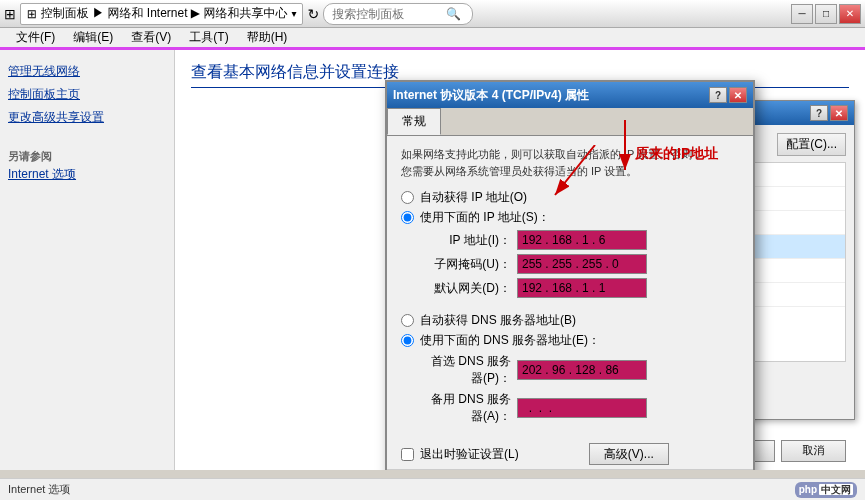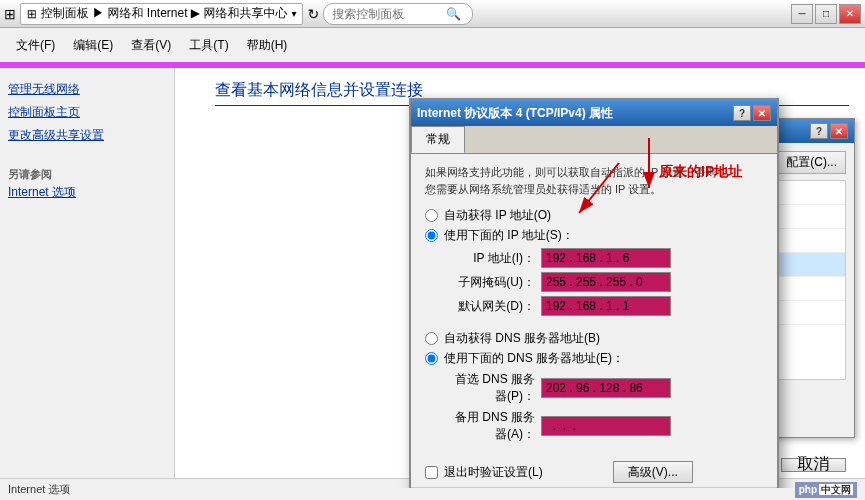--- a/index.html
+++ b/index.html
@@ -70,26 +70,26 @@
       border: none;
       outline: none;
       width: 110px;
       font-size: 12px;
       color: #999;
     }
 
     
     .menubar {
       background: #f0f0f0;
-      height: 40px;
+      height: 22px;
       display: flex;
       align-items: center;
       padding: 0 8px;
       gap: 2px;
-      border-bottom: 6px solid #d946ef;
+      border-bottom: 3px solid #d946ef;
     }
     .menu-item {
       padding: 2px 8px;
       cursor: pointer;
       font-size: 12px;
     }
 
     
     .main {
       display: flex;
@@ -131,21 +131,20 @@
       padding: 2px 0;
     }
 
     
     .content {
       flex: 1;
       padding: 12px 16px;
       background: #fff;
       position: relative;
       overflow: hidden;
-      margin-left: 24px;
     }
     .content-title {
       font-size: 16px;
       font-weight: normal;
       color: #003399;
       border-bottom: 1px solid #003399;
       padding-bottom: 4px;
       margin-bottom: 10px;
     }
 
@@ -329,24 +328,24 @@
     .tcpip-footer {
       display: flex;
       justify-content: flex-end;
       gap: 6px;
       padding: 8px 14px;
       background: #f0f0f0;
       border-top: 1px solid #ccc;
     }
     .dialog-btn {
       width: 65px;
-      height: 14px;
+      height: 22px;
       background: linear-gradient(to bottom, #f5f5f5, #ddd);
       border: 1px solid #888;
-      font-size: 16px;
+      font-size: 11px;
       cursor: pointer;
       display: flex;
       align-items: center;
       justify-content: center;
     }
     .advanced-btn {
       width: 80px;
       height: 22px;
       background: linear-gradient(to bottom, #f5f5f5, #ddd);
       border: 1px solid #888;
@@ -593,17 +592,17 @@
       </defs>
       <line x1="50" y1="0" x2="10" y2="50" stroke="#cc0000" stroke-width="2" marker-end="url(#arrowhead2)"></line>
     </svg>
 
   </div>
 </div>
 
 <div class="bottom-bar">
   <span>Internet 选项</span>
   <div style="display:flex; align-items:center; gap:4px;">
-    <div style="background:#8892BF; color:white; font-size:10px; font-weight:bold; padding:1px 4px; border-radius:0;">
+    <div style="background:#8892BF; color:white; font-size:10px; font-weight:bold; padding:1px 4px; border-radius:6px;">
       <span>php</span><span style="background:white; color:#333; padding:0 2px; border-radius:1px; margin-left:2px;">中文网</span>
     </div>
   </div>
 </div>
 
 </body></html>

